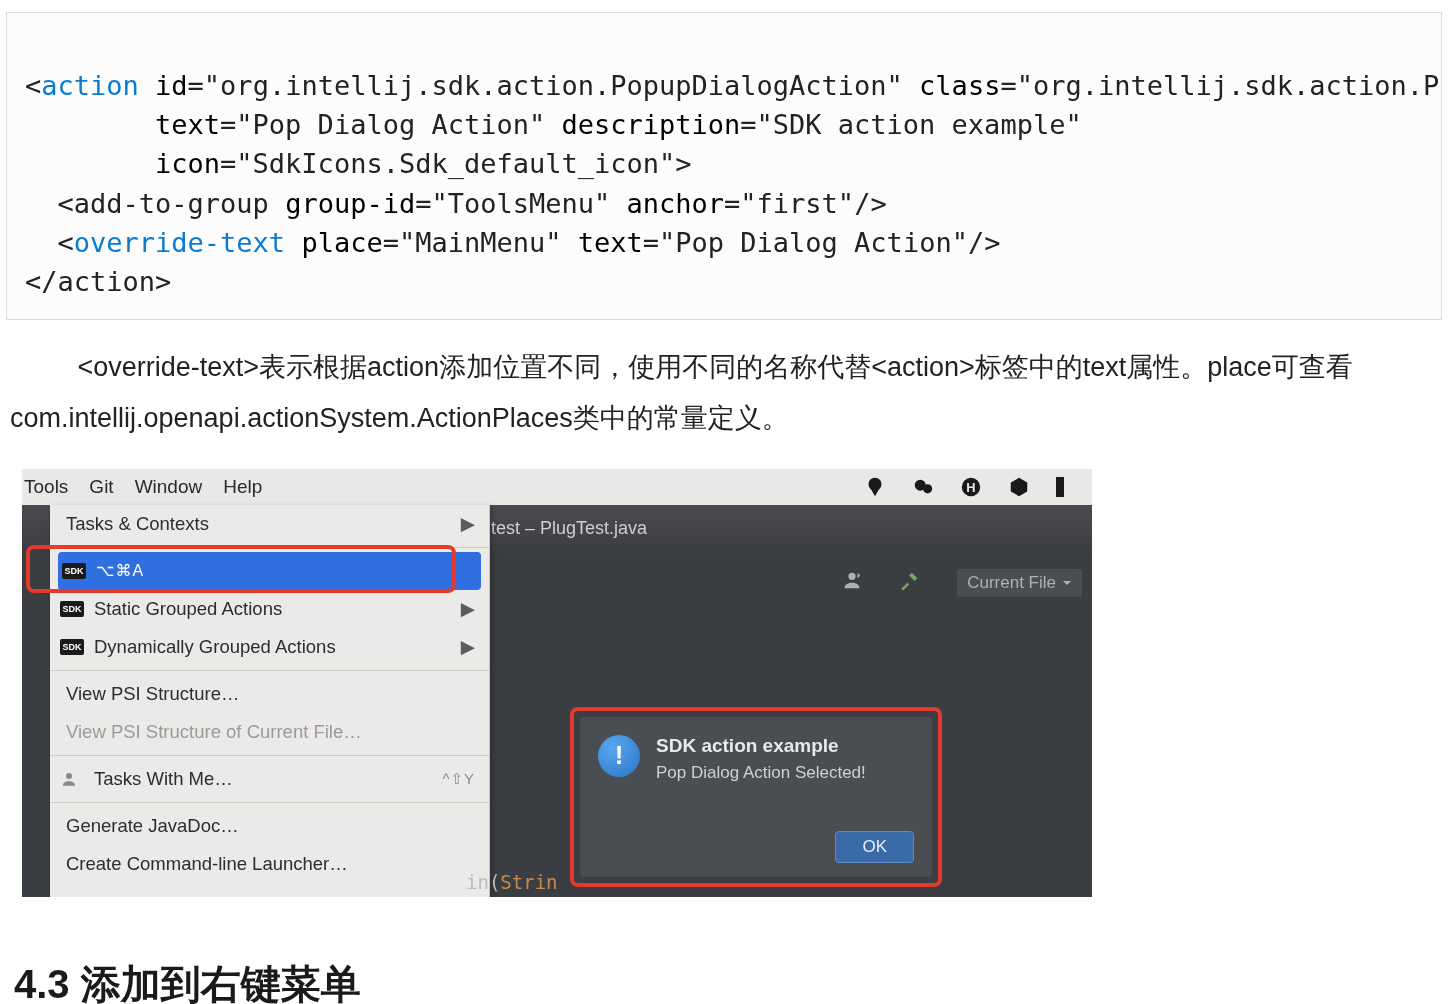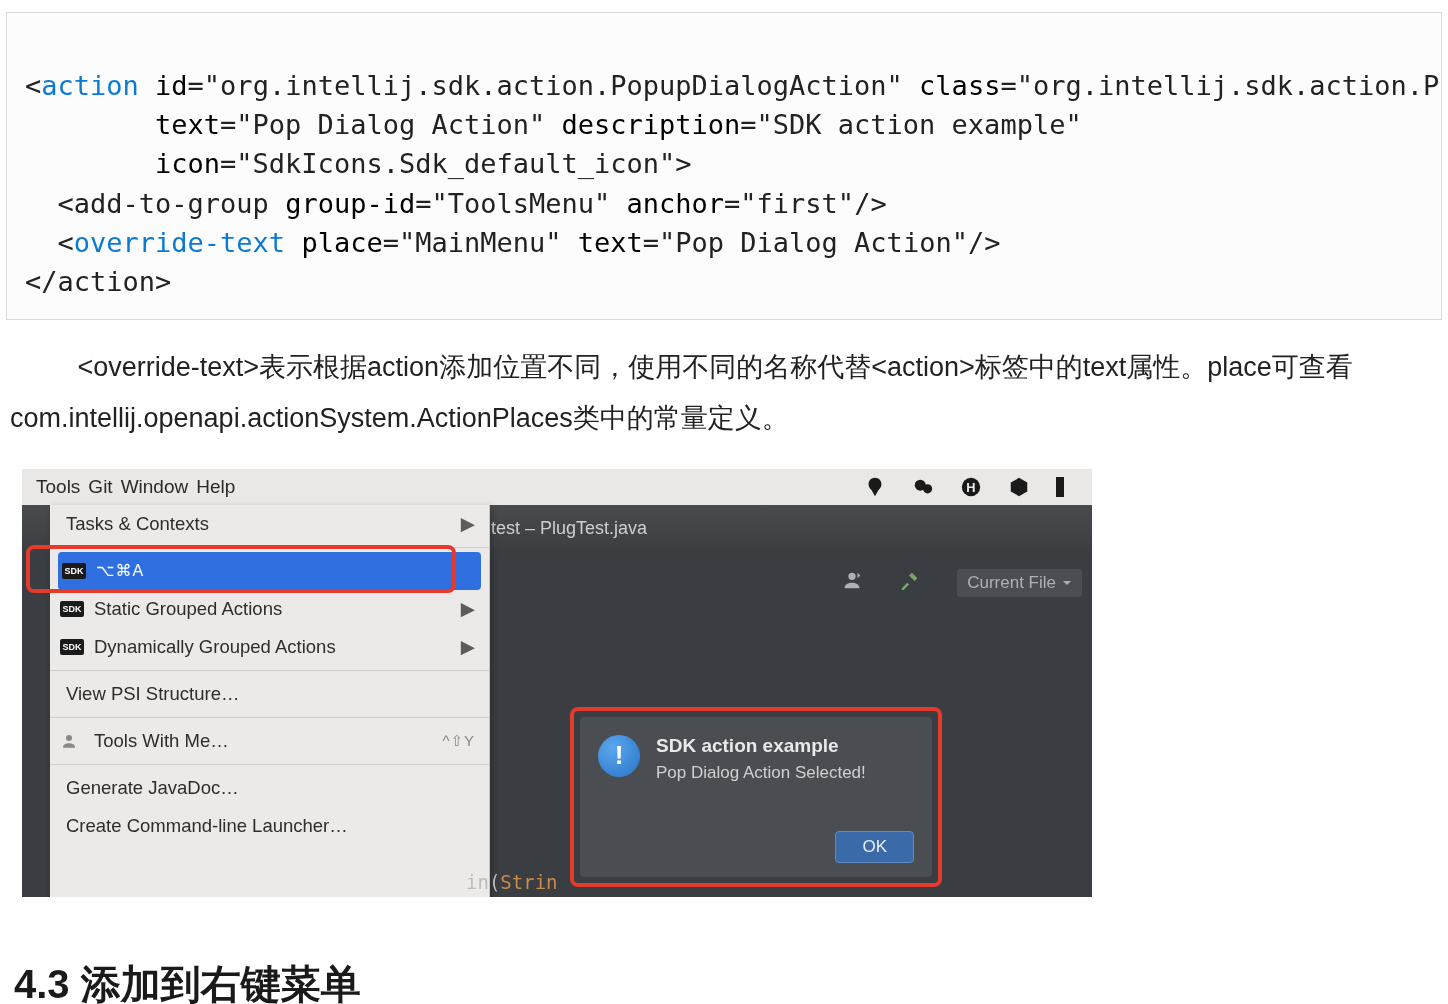--- a/index.html
+++ b/index.html
@@ -51,22 +51,22 @@
 
   
   .shot-menubar {
     position: absolute;
     left: 0; top: 0;
     height: 36px;
     width: 100%;
     background: #e9e8e7;
     display: flex;
     align-items: center;
-    padding-left: 14px;
-    gap: 8px;
+    padding-left: 2px;
+    gap: 21px;
     font-size: 19px; color: #2a2a2a;
   }
   .shot-menubar .mb-item.active { font-weight: 500; }
   .shot-menubar-right {
     margin-left: auto;
     display: flex; gap: 26px;
     padding-right: 28px;
     align-items: center;
   }
   .tb-icon { width: 22px; height: 22px; display:inline-flex; align-items:center; justify-content:center; }
@@ -306,29 +306,32 @@
           <span class="sdk-badge">SDK</span>
         </span>
       <span class="label">Dynamically Grouped Actions</span>
       <span class="arrow">▶</span>
     </div>
     <div class="menu-sep"></div>
 
     <div class="menu-row">
       <span class="label">View PSI Structure…</span>
     </div>
+    <div class="menu-row dim">
+      <span class="label">View PSI Structure of Current File…</span>
+    </div>
     <div class="menu-sep"></div>
 
     <div class="menu-row with-icon">
       <span class="icon-slot">
           <svg viewBox="0 0 24 24" width="18" height="18">
             <path fill="#8a8987" d="M8 8a4 4 0 118 0 4 4 0 01-8 0zm-4 12c0-3 4-5 8-5s8 2 8 5v1H4v-1z"></path>
           </svg>
         </span>
-      <span class="label">Tools With Me…</span>
+      <span class="label">Tasks With Me…</span>
       <span class="shortcut-gray">^⇧Y</span>
     </div>
     <div class="menu-sep"></div>
 
     <div class="menu-row">
       <span class="label">Generate JavaDoc…</span>
     </div>
     <div class="menu-row">
       <span class="label">Create Command-line Launcher…</span>
     </div>

